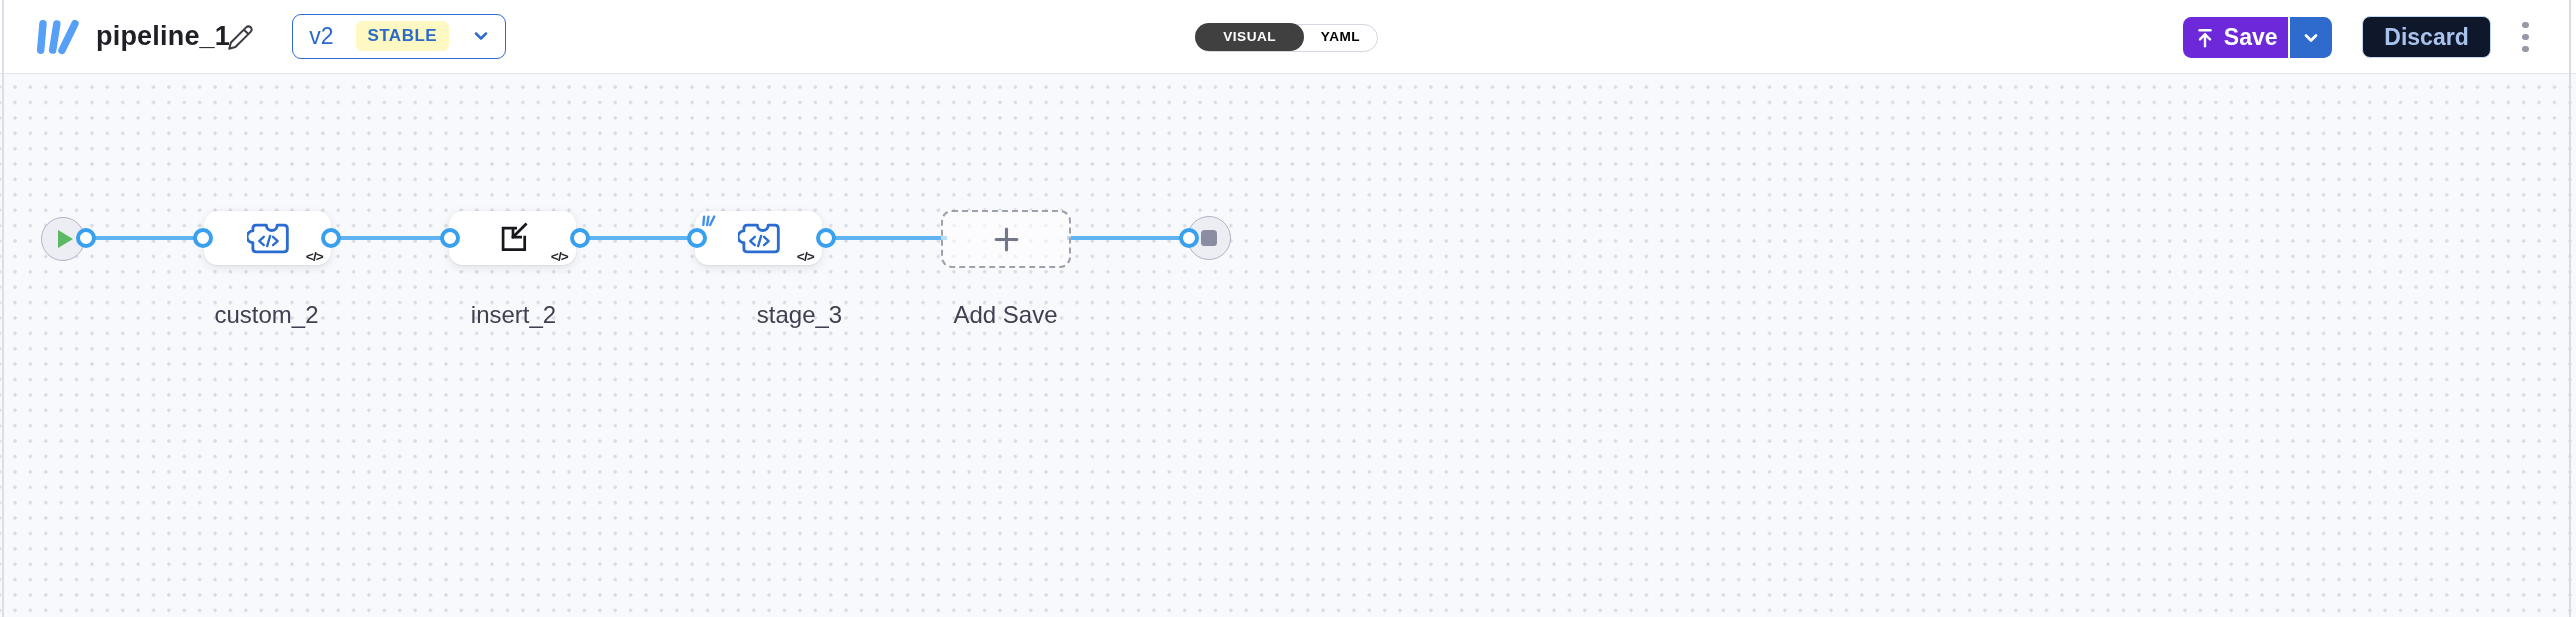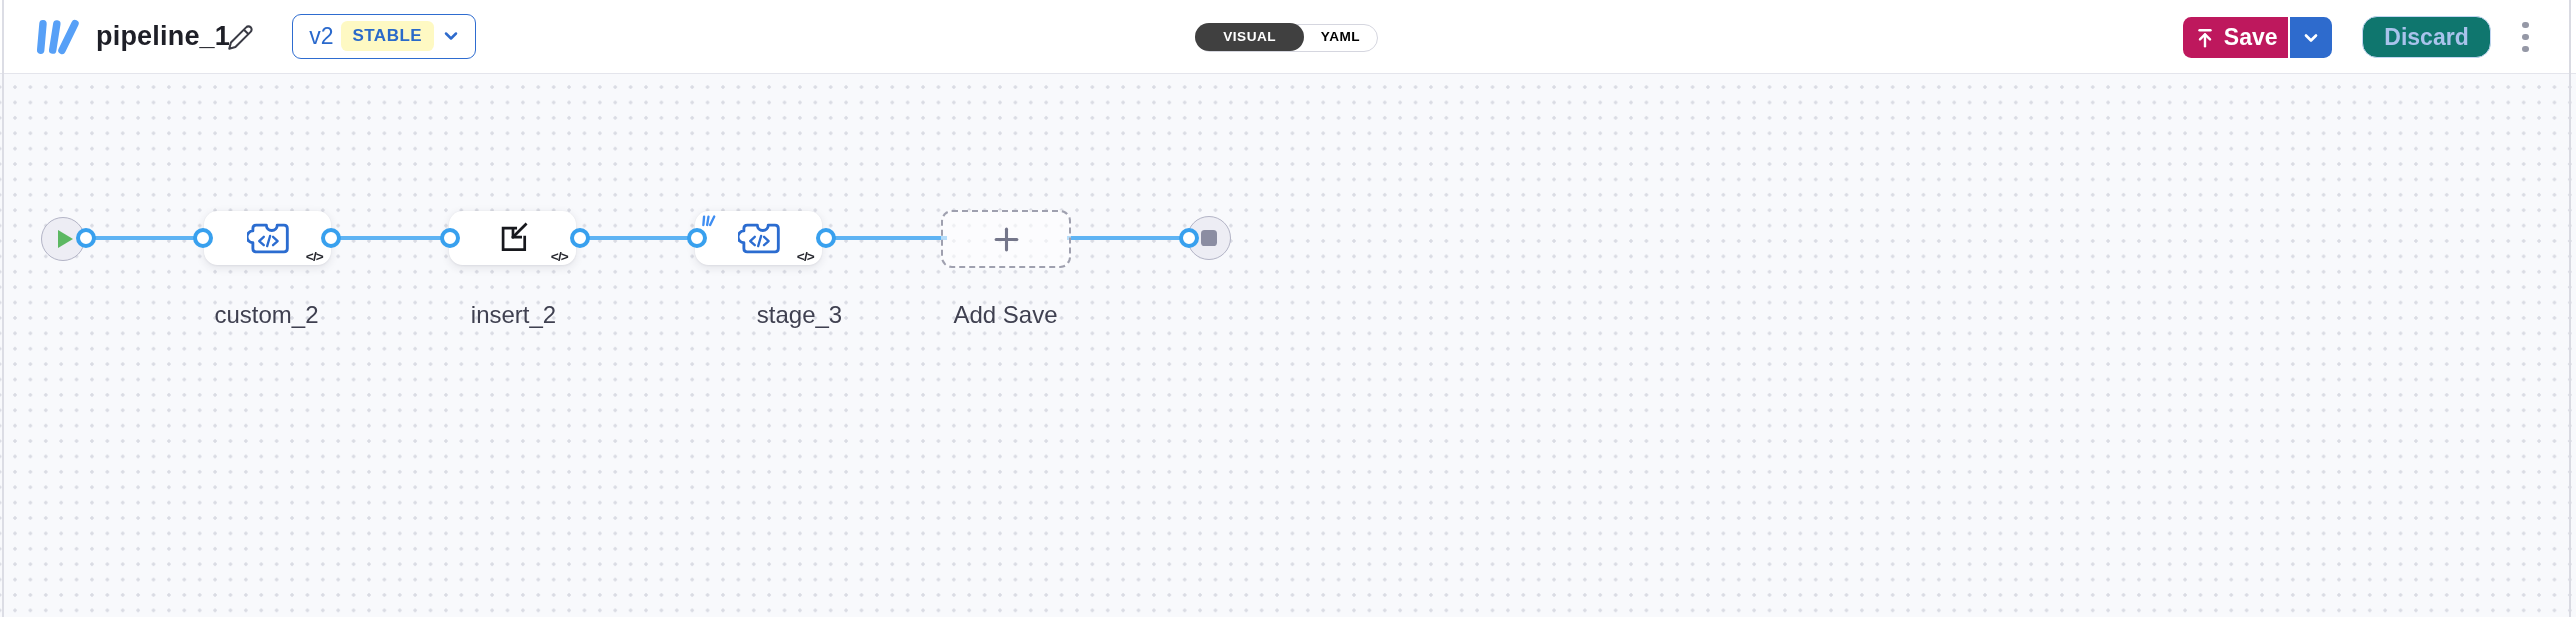--- a/index.html
+++ b/index.html
@@ -5,33 +5,33 @@
   * { margin:0; padding:0; box-sizing:border-box; }
   html,body { width:2576px; height:617px; }
   body { font-family:"Liberation Sans", sans-serif; background:#ffffff; overflow:hidden; }
   .page { position:relative; width:2140px; height:617px; }
 
   
   .header { position:absolute; left:0; top:0; width:2576px; height:74px; background:#ffffff; border-bottom:1.8px solid #e4e5ec; z-index:5; }
   .logo { position:absolute; left:33px; top:16.3px; width:49px; height:42px; }
   .page-title { position:absolute; left:96px; top:21px; font-size:27px; font-weight:700; color:#1e1f27; letter-spacing:0.2px; }
   .edit-btn { position:absolute; left:225px; top:23.6px; width:31px; height:31px; border:none; background:transparent; cursor:pointer; }
-  .version-select { position:absolute; left:292px; top:13.6px; height:45px; display:flex; align-items:center; gap:7px; padding:0 14.5px 0 16.3px; background:#fff; border:1.8px solid #2e6cd0; border-radius:9px; cursor:pointer; }
+  .version-select { position:absolute; left:292px; top:13.6px; height:45px; display:flex; align-items:center; gap:22px; padding:0 14.5px 0 16.3px; background:#fff; border:1.8px solid #2e6cd0; border-radius:9px; cursor:pointer; }
   .version-label { font-size:23px; color:#2a69cc; font-weight:400; }
   .version-badge { background:#fef9c3; color:#2a6ac9; font-size:17px; font-weight:700; letter-spacing:0.5px; padding:5.4px 11.8px; border-radius:6.4px; }
 
   .view-toggle { position:absolute; left:1196px; top:23.6px; width:182px; height:28px; background:#ffffff; border:1.8px solid #d5d6df; border-radius:15.4px; }
   .toggle-visual { position:absolute; left:-1.8px; top:-1.8px; width:109px; height:28px; background:#404040; border-radius:15.4px; color:#ffffff; font-size:13.6px; font-weight:700; letter-spacing:0.5px; display:flex; align-items:center; justify-content:center; cursor:pointer; }
   .toggle-yaml { position:absolute; left:107px; top:0; width:73px; height:24.5px; color:#000000; font-size:13.6px; font-weight:700; letter-spacing:0.5px; display:flex; align-items:center; justify-content:center; cursor:pointer; }
 
   .save-split { position:absolute; left:2183px; top:17px; width:149px; height:41px; display:flex; border-radius:8.2px; overflow:hidden; }
-  .save-main { flex:1; background:#be185d; border:none; color:#ffffff; font-size:23px; font-weight:700; display:flex; align-items:center; justify-content:center; gap:8.2px; cursor:pointer; }
+  .save-main { flex:1; background:#6d28d9; border:none; color:#ffffff; font-size:23px; font-weight:700; display:flex; align-items:center; justify-content:center; gap:8.2px; cursor:pointer; }
   .save-sep { width:1.8px; background:rgba(255,255,255,0.75); }
   .save-caret { width:42px; background:#2e6bcd; border:none; display:flex; align-items:center; justify-content:center; cursor:pointer; }
-  .discard-btn { position:absolute; left:2362px; top:16.3px; width:129px; height:42px; background:#0f766e; border:1.8px solid #c3d6f2; border-radius:15px; color:#a9c3ec; font-size:23px; font-weight:700; cursor:pointer; }
+  .discard-btn { position:absolute; left:2362px; top:16.3px; width:129px; height:42px; background:#0f172a; border:1.8px solid #c3d6f2; border-radius:8px; color:#a9c3ec; font-size:23px; font-weight:700; cursor:pointer; }
   .kebab { position:absolute; left:2512px; top:19px; width:27px; height:36px; border:none; background:transparent; display:flex; flex-direction:column; align-items:center; justify-content:center; gap:5.4px; cursor:pointer; }
   .kebab i { width:6.4px; height:6.4px; border-radius:50%; background:#9598a6; }
 
   
   .canvas { position:absolute; left:0; top:74px; width:2576px; height:544px; background-color:#f8f9fc; background-image:radial-gradient(circle, #d9dbe3 1.5px, transparent 1.6px); background-size:15.4px 15.4px; background-position:7.3px 5.4px; }
 
   .edge { position:absolute; height:3.6px; background:#5eb3f3; top:162px; z-index:1; }
   .port { position:absolute; top:154px; width:20px; height:20px; border-radius:50%; background:#ffffff; border:4.5px solid #38a0ee; z-index:3; }
 
   .terminal { position:absolute; width:44px; height:44px; border-radius:50%; background:#ededf4; border:1.8px solid #b3b4c6; display:flex; align-items:center; justify-content:center; z-index:2; }

